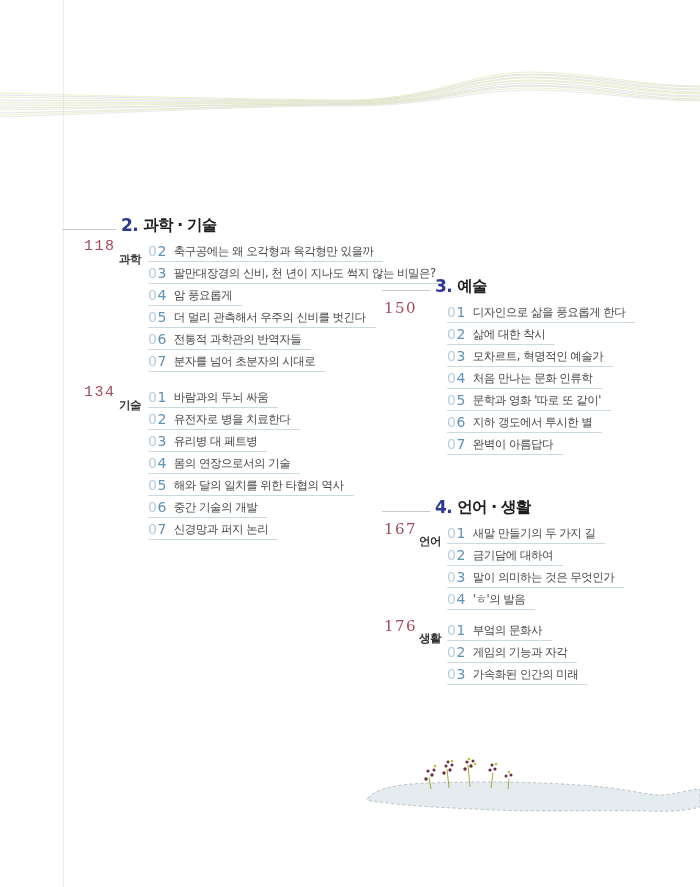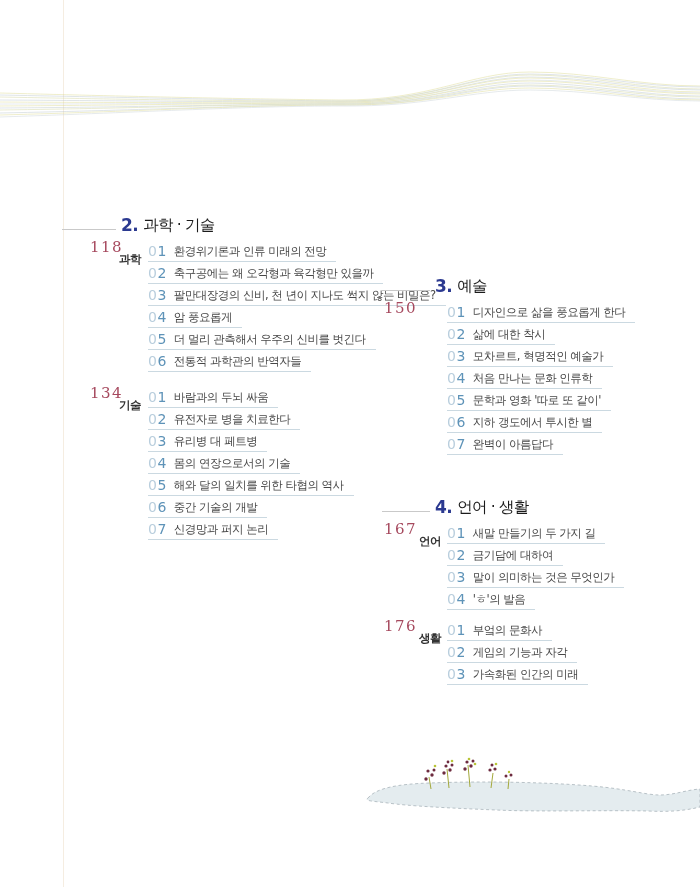--- a/index.html
+++ b/index.html
@@ -26,36 +26,36 @@
   .sec-header { display:flex; align-items:flex-end; height:24px; }
   .sec-header.second { margin-top:38px; }
   .hline { height:1px; background:#c9c9c9; margin:0 5px 5px 0; }
   .col-left  .hline { width:54px; }
   .col-right .hline { width:48px; }
   .sec-no {
     color:#2b3990; font-size:17px; font-weight:bold; letter-spacing:-0.5px;
     margin-right:5px; line-height:20px;
   }
   .sec-title {
-    color:#1b1b1b; font-size:15.5px; font-weight:normal; letter-spacing:-0.8px;
+    color:#1b1b1b; font-size:15.5px; font-weight:bold; letter-spacing:-0.8px;
     line-height:20px;
   }
 
   
   .group { position:relative; margin-top:5px; }
   .group.gap { margin-top:14px; }
   .group.tight { margin-top:9px; }
   .col-left  .group { padding-left:86px; }
   .col-right .group { padding-left:65px; }
   .pagenum {
     position:absolute; top:-2px;
     font-family:"DejaVu Serif", serif; font-size:15px; letter-spacing:1.5px;
     color:#a6495e;
   }
-  .col-left  .pagenum { left:28px; }
+  .col-left  .pagenum { left:22px;font-family:Liberation Mono, monospace; }
   .col-right .pagenum { left:2px; }
   .cat {
     position:absolute; top:12px;
     font-size:11.5px; font-weight:bold; color:#333333; letter-spacing:-0.5px;
   }
   .col-left  .cat { left:57px; }
   .col-right .cat { left:37px; }
 
   
   .toc-item { height:22px; }
@@ -100,26 +100,26 @@
   <div class="sec-header">
     <span class="hline"></span>
     <span class="sec-no">2.</span>
     <span class="sec-title">과학 · 기술</span>
   </div>
 
   <div class="group">
     <span class="pagenum">118</span>
     <span class="cat">과학</span>
     <div class="items">
-      <div class="toc-item"><span class="entry"><span class="no">01</span><span class="ttl">환경위기론과 인류 미래의 전망</span></span></div>
       <div class="toc-item"><span class="entry"><span class="no">02</span><span class="ttl">축구공에는 왜 오각형과 육각형만 있을까</span></span></div>
       <div class="toc-item"><span class="entry"><span class="no">03</span><span class="ttl">팔만대장경의 신비, 천 년이 지나도 썩지 않는 비밀은?</span></span></div>
       <div class="toc-item"><span class="entry"><span class="no">04</span><span class="ttl">암 풍요롭게</span></span></div>
       <div class="toc-item"><span class="entry"><span class="no">05</span><span class="ttl">더 멀리 관측해서 우주의 신비를 벗긴다</span></span></div>
       <div class="toc-item"><span class="entry"><span class="no">06</span><span class="ttl">전통적 과학관의 반역자들</span></span></div>
+      <div class="toc-item"><span class="entry"><span class="no">07</span><span class="ttl">분자를 넘어 초분자의 시대로</span></span></div>
     </div>
   </div>
 
   <div class="group gap">
     <span class="pagenum">134</span>
     <span class="cat">기술</span>
     <div class="items">
       <div class="toc-item"><span class="entry"><span class="no">01</span><span class="ttl">바람과의 두뇌 싸움</span></span></div>
       <div class="toc-item"><span class="entry"><span class="no">02</span><span class="ttl">유전자로 병을 치료한다</span></span></div>
       <div class="toc-item"><span class="entry"><span class="no">03</span><span class="ttl">유리병 대 페트병</span></span></div>

